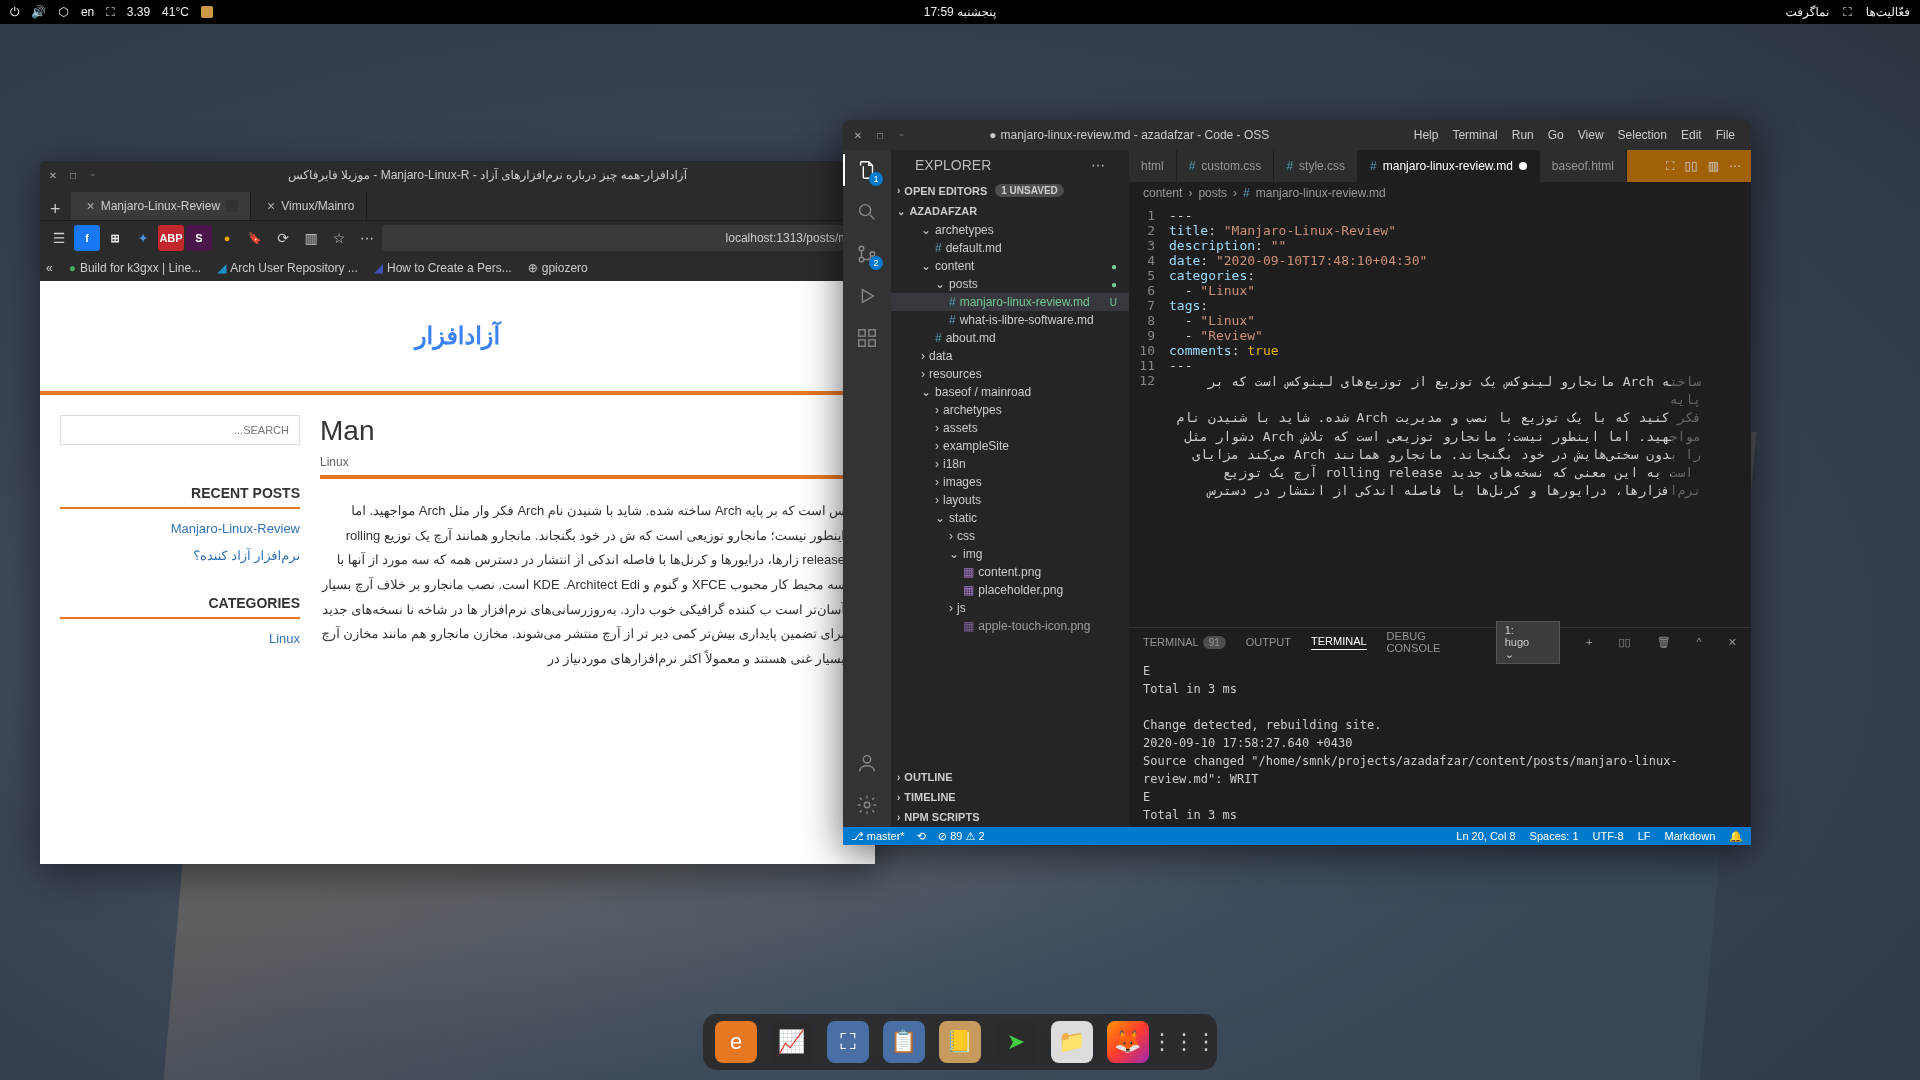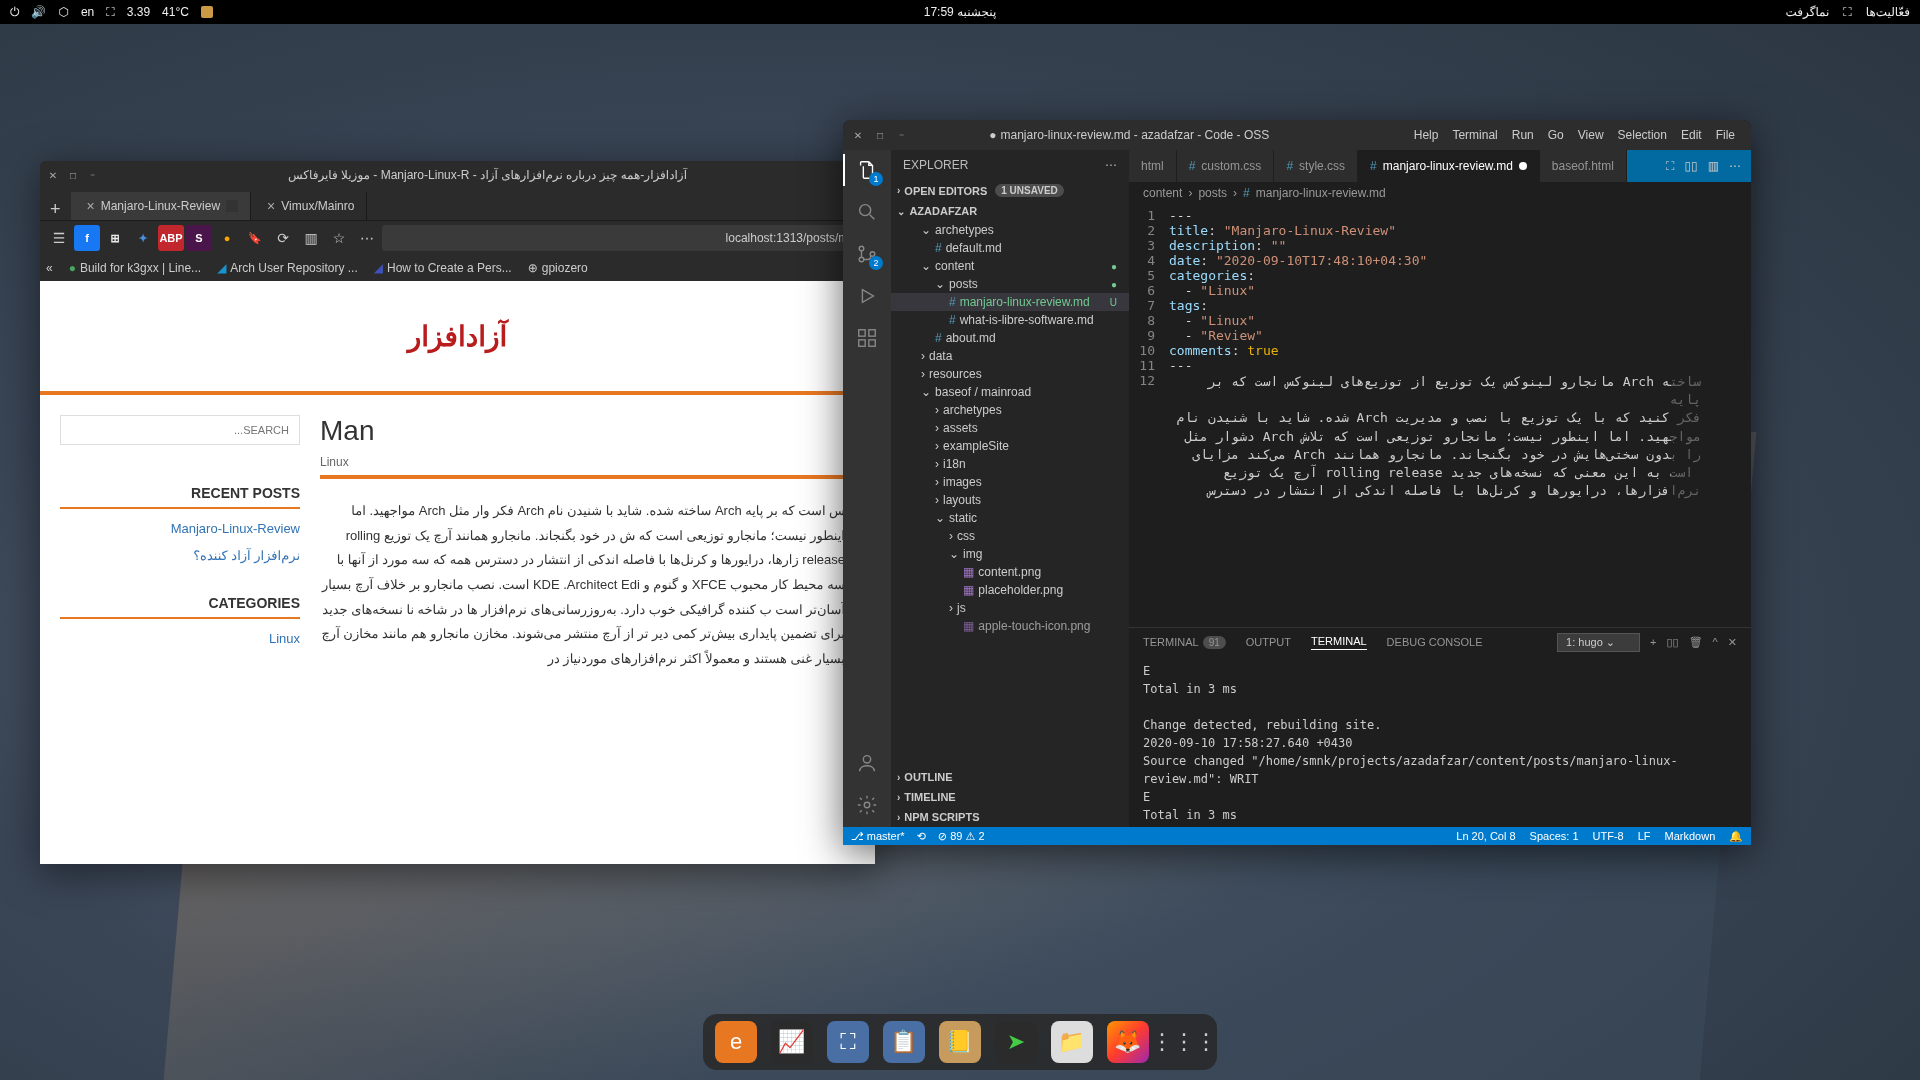--- a/index.html
+++ b/index.html
@@ -21,21 +21,21 @@
 .ff-tab.active { background: #3a3a3a; }
 .ff-tab .x { color: #aaa; margin-left: 4px; font-size: 14px; }
 .ff-tab-new { padding: 0 10px; color: #ccc; font-size: 18px; }
 .ff-toolbar { height: 34px; background: #2b2b2b; display: flex; align-items: center; padding: 0 6px; gap: 2px; }
 .ff-btn { width: 26px; height: 26px; display: flex; align-items: center; justify-content: center; color: #ccc; border-radius: 3px; font-size: 14px; }
 .ff-btn.color { font-size: 11px; font-weight: bold; border-radius: 3px; }
 .ff-urlbar { flex: 1; height: 26px; background: #3a3a3a; border-radius: 3px; display: flex; align-items: center; padding: 0 10px; color: #ccc; font-size: 12px; justify-content: flex-end; }
 .ff-bookmarks { height: 26px; background: #2b2b2b; display: flex; align-items: center; padding: 0 6px; gap: 16px; color: #ccc; font-size: 12px; }
 .ff-bm-item { display: flex; align-items: center; gap: 4px; }
 .ff-content { position: absolute; top: 120px; left: 0; right: 0; bottom: 0; background: #fff; overflow: hidden; }
-.ff-page-header { height: 110px; display: flex; align-items: center; justify-content: center; font-size: 28px; color: #b91c1c; direction: rtl; font-weight: bold; }
+.ff-page-header { height: 110px; display: flex; align-items: center; justify-content: center; font-size: 24px; color: #3b82f6; direction: rtl; font-weight: bold; }
 .ff-orange { height: 4px; background: #e87722; }
 .ff-body { display: flex; height: calc(100% - 114px); }
 .ff-sidebar { width: 280px; padding: 20px; font-size: 13px; }
 .ff-search { width: 100%; height: 30px; border: 1px solid #ddd; text-align: right; padding: 0 10px; color: #999; font-size: 11px; direction: rtl; margin-bottom: 40px;}
 .ff-section-h { font-size: 14px; font-weight: bold; text-align: right; margin-bottom: 6px; color: #333; border-bottom: 2px solid #e87722; padding-bottom: 6px; }
 .ff-item { text-align: right; padding: 6px 0; color: #3173b5; font-size: 13px; }
 .ff-main { flex: 1; padding: 20px 30px 20px 0; direction: rtl; }
 .ff-post-title { font-size: 28px; color: #333; margin-bottom: 8px; text-align: left; direction: ltr; }
 .ff-post-meta { font-size: 12px; color: #666; text-align: left; direction: ltr; }
 .ff-post-body { font-size: 13px; color: #333; line-height: 1.9; margin-top: 20px; text-align: right; }
@@ -45,53 +45,53 @@
 .vs-titlebar .wbtn { width: 14px; height: 14px; border-radius: 2px; margin-right: 8px; color:#aaa; display:inline-flex; align-items:center; justify-content:center; font-size:10px; }
 .vs-titlebar .title { margin: 0 auto; font-size: 12px; color: #ccc; display: flex; align-items: center; gap: 4px; }
 .vs-menu { margin-left: auto; display: flex; gap: 14px; padding-right: 8px; }
 .vs-main { display: flex; height: calc(100% - 48px); }
 .vs-activity { width: 48px; background: #333; display: flex; flex-direction: column; align-items: center; padding-top: 8px; gap: 18px; }
 .vs-act-icon { width: 24px; height: 24px; color: #888; position: relative; display:flex; align-items:center; justify-content:center; }
 .vs-act-icon.active { color: #fff; }
 .vs-act-icon.active::before { content:''; position:absolute; left:-12px; top:-4px; bottom:-4px; width:2px; background:#fff; }
 .vs-badge { position: absolute; bottom: -4px; right: -4px; background: #007acc; color: #fff; border-radius: 8px; font-size: 9px; min-width: 14px; height: 14px; display: flex; align-items: center; justify-content: center; }
 .vs-sidebar { width: 238px; background: #252526; display: flex; flex-direction: column; }
-.vs-sb-header { height: 30px; display: flex; align-items: center; justify-content: space-between; padding: 0 12px; font-size: 12px; color: #bbb; }
+.vs-sb-header { height: 30px; display: flex; align-items: center; justify-content: space-between; padding: 0 24px; font-size: 14px; color: #bbb; }
 .vs-sb-title { padding: 4px 6px; color: #ccc; font-weight: bold; font-size: 11px; display: flex; align-items: center; gap: 4px; }
 .vs-sb-title .chev { font-size: 10px; }
 .vs-tree-item { padding: 2px 6px 2px 20px; display: flex; align-items: center; gap: 4px; color: #ccc; cursor: default; }
 .vs-tree-item.active { background: #37373d; }
 .vs-tree-item .u-badge { margin-left: auto; color: #73c991; font-size: 10px; padding-right: 6px; }
 .vs-tree-item .dot { margin-left: auto; color: #73c991; font-size: 10px; padding-right: 6px; }
 .vs-tree-item.d1 { padding-left: 30px; }
 .vs-tree-item.d2 { padding-left: 44px; }
 .vs-tree-item.d3 { padding-left: 58px; }
 .vs-editor-area { flex: 1; display: flex; flex-direction: column; background: #1e1e1e; }
-.vs-tabs { height: 32px; background: #0369a1; display: flex; align-items: center; }
+.vs-tabs { height: 32px; background: #a16207; display: flex; align-items: center; }
 .vs-tab { height: 32px; padding: 0 12px; display: flex; align-items: center; gap: 6px; color: #969696; font-size: 12px; background: #2d2d2d; border-right: 1px solid #1e1e1e; }
 .vs-tab.active { background: #1e1e1e; color: #fff; }
 .vs-tab .mod { width: 8px; height: 8px; border-radius: 4px; background: #fff; }
 .vs-tabs-right { margin-left: auto; display: flex; gap: 10px; padding: 0 10px; color: #ccc; }
 .vs-breadcrumb { height: 22px; padding: 0 14px; display: flex; align-items: center; gap: 6px; color: #999; font-size: 12px; }
 .vs-editor { flex: 1; padding: 4px 0; font-family: 'Menlo', monospace; font-size: 13px; position: relative; overflow: hidden; }
 .vs-line { display: flex; }
 .vs-ln { width: 40px; text-align: right; padding-right: 14px; color: #858585; }
 .vs-code { flex: 1; white-space: pre; }
 .vs-code.rtl { direction: rtl; text-align: right; padding-right: 50px; }
 .tok-key { color: #9cdcfe; }
 .tok-str { color: #ce9178; }
 .tok-bool { color: #eab308; }
 .tok-punc { color: #d4d4d4; }
 .tok-dash { color: #d4d4d4; }
 .vs-minimap { position: absolute; right: 0; top: 0; width: 80px; height: 100%; background: #1e1e1e; opacity: 0.6; }
 .vs-panel { height: 200px; border-top: 1px solid #333; display: flex; flex-direction: column; }
 .vs-panel-tabs { height: 28px; display: flex; align-items: center; padding: 0 14px; gap: 20px; font-size: 11px; color: #969696; }
 .vs-panel-tab.active { color: #fff; border-bottom: 1px solid #fff; padding-bottom: 2px; }
 .vs-panel-tab .count-badge { background: #4d4d4d; border-radius: 8px; font-size: 10px; padding: 1px 6px; margin-left: 4px; }
-.vs-panel-right { margin-left: auto; display: flex; gap: 10px; align-items: center; }
+.vs-panel-right { margin-left: auto; display: flex; gap: 26px; align-items: center; }
 .vs-term-select { background: #3c3c3c; border: 1px solid #555; color: #ccc; font-size: 11px; padding: 2px 24px 2px 8px; }
 .vs-terminal { flex: 1; padding: 6px 14px; font-family: monospace; font-size: 12px; color: #ccc; line-height: 1.5; white-space: pre-wrap; overflow: hidden; }
 .vs-statusbar { position: absolute; bottom: 0; left: 0; right: 0; height: 18px; background: #007acc; color: #fff; display: flex; align-items: center; padding: 0 8px; font-size: 11px; gap: 12px; }
 .vs-statusbar .right { margin-left: auto; display: flex; gap: 14px; }
 
 .dock { position: absolute; bottom: 10px; left: 50%; transform: translateX(-50%); height: 56px; background: rgba(40,40,40,0.85); border-radius: 14px; display: flex; align-items: center; padding: 0 12px; gap: 14px; }
 .dock-item { width: 42px; height: 42px; border-radius: 8px; display: flex; align-items: center; justify-content: center; font-size: 22px; color: #fff; }
 svg { display: block; }
 </style>
 </head>

